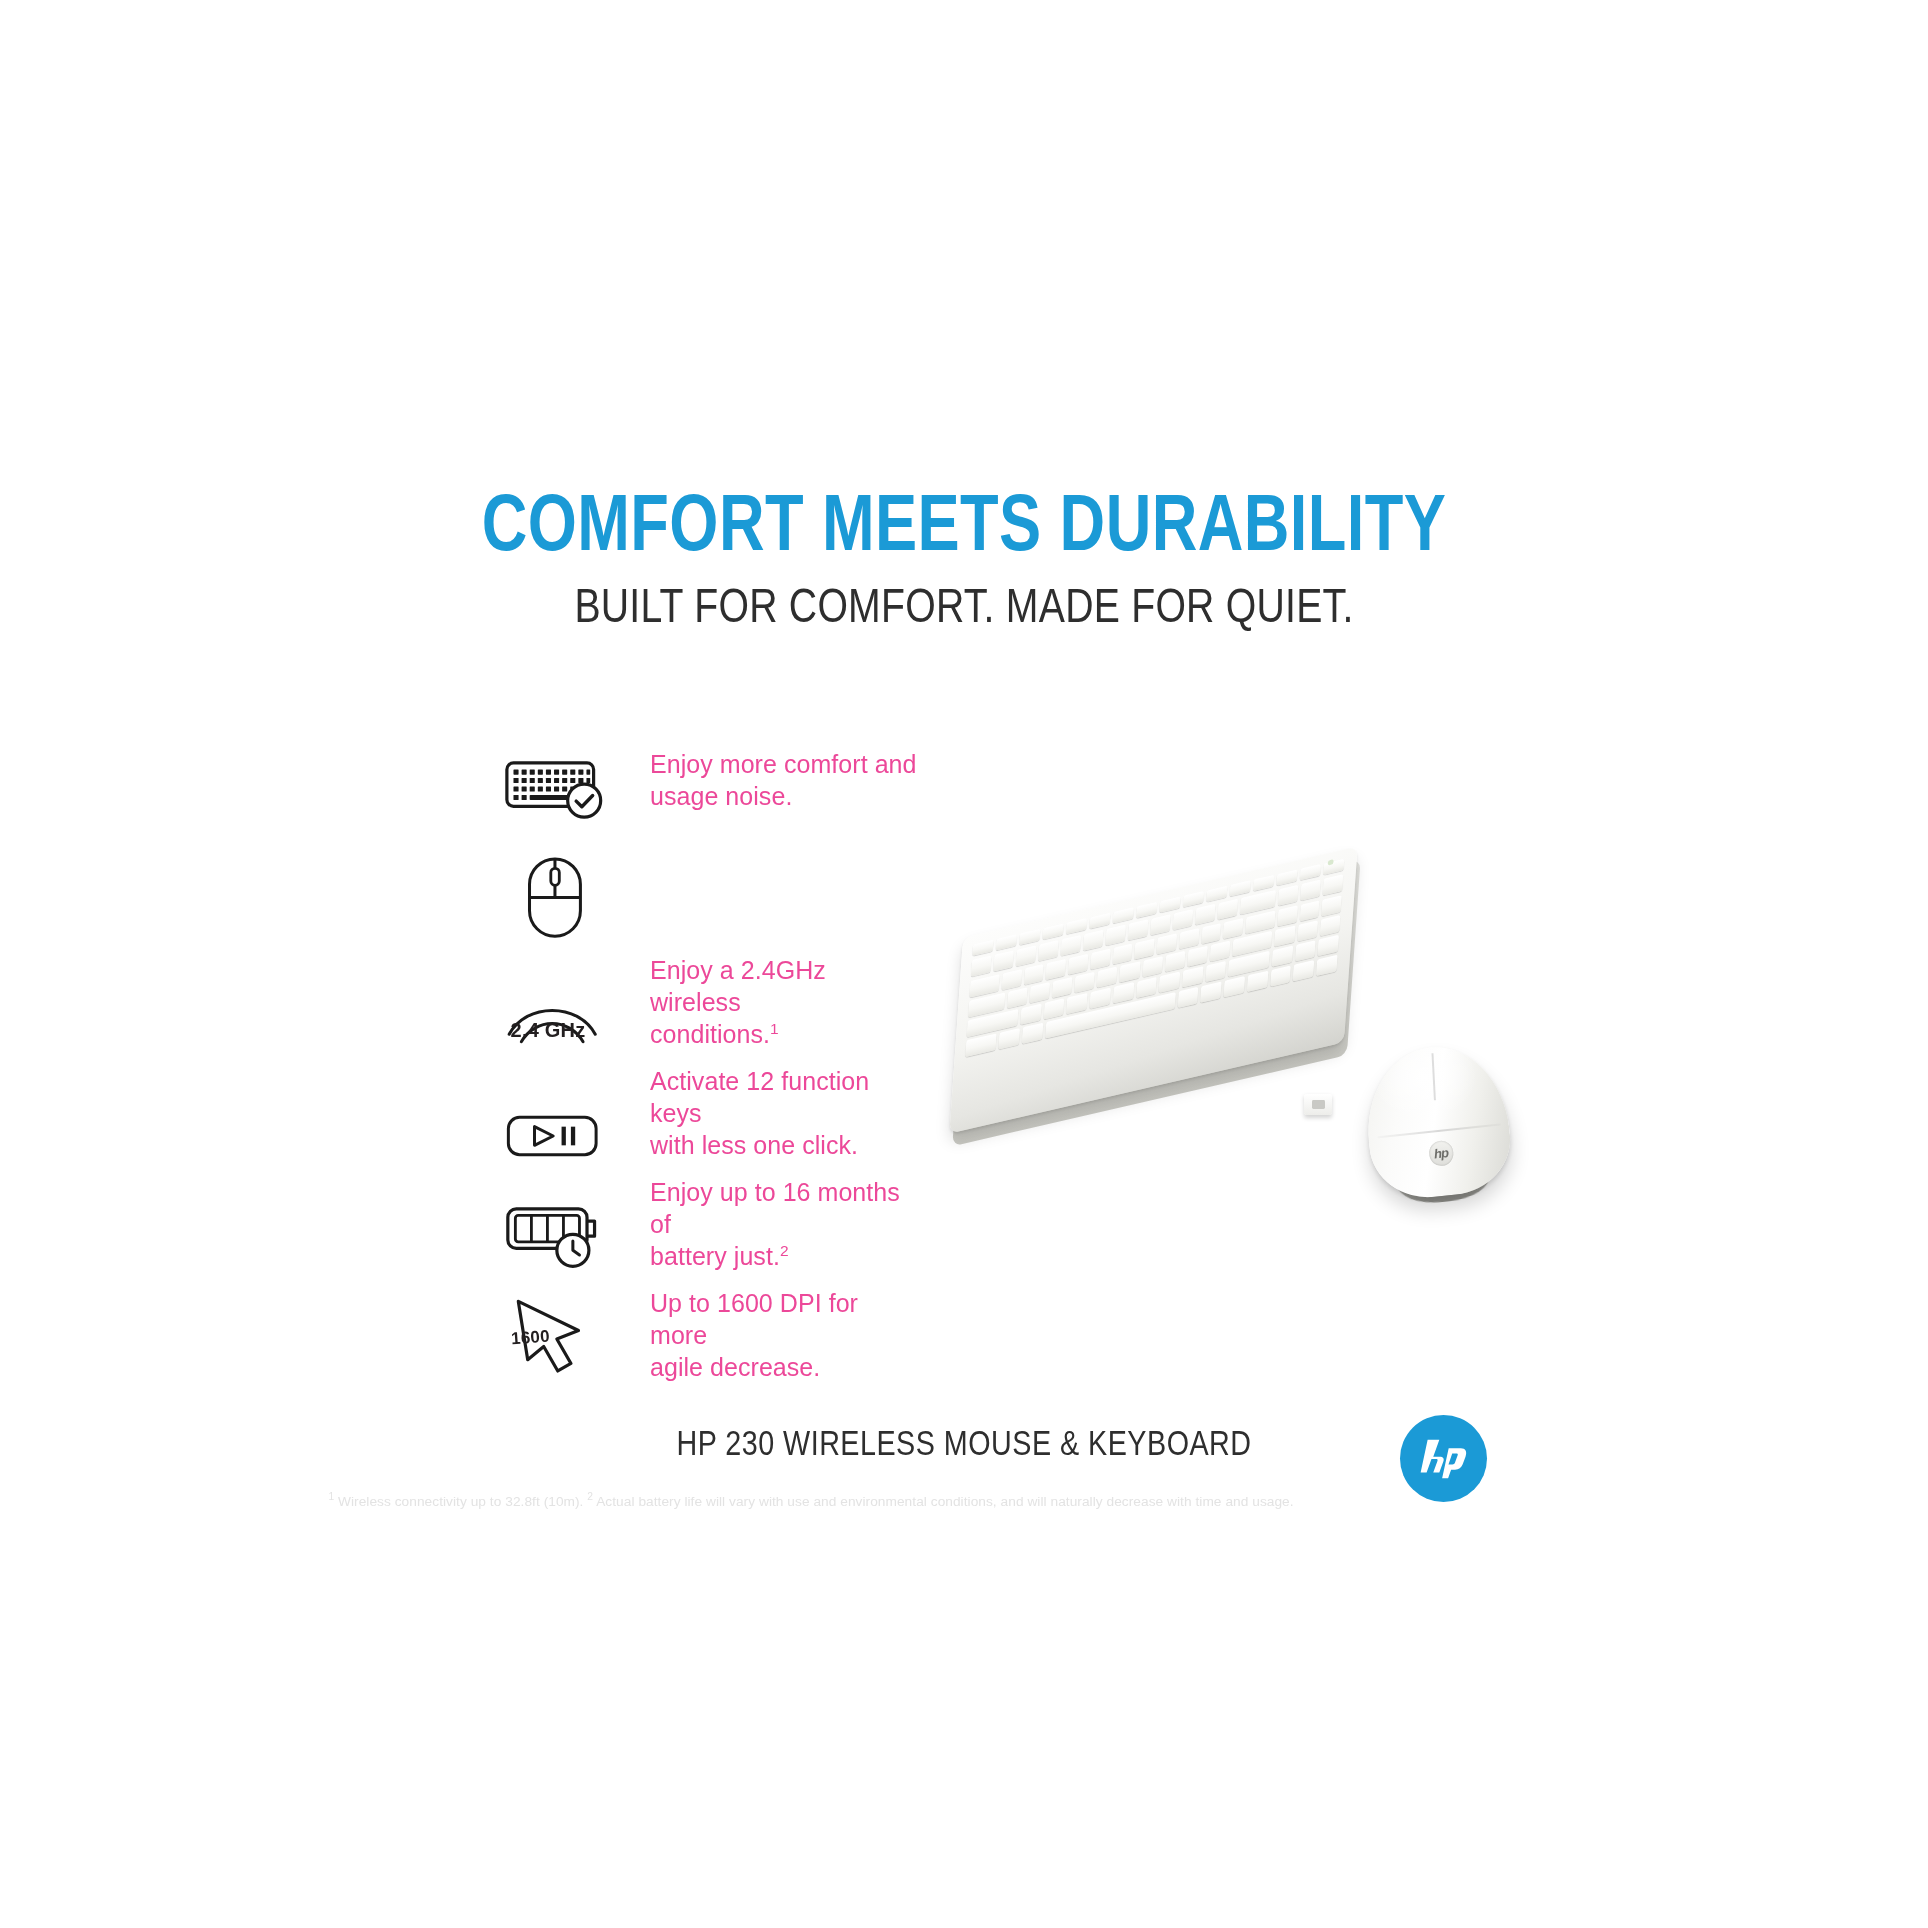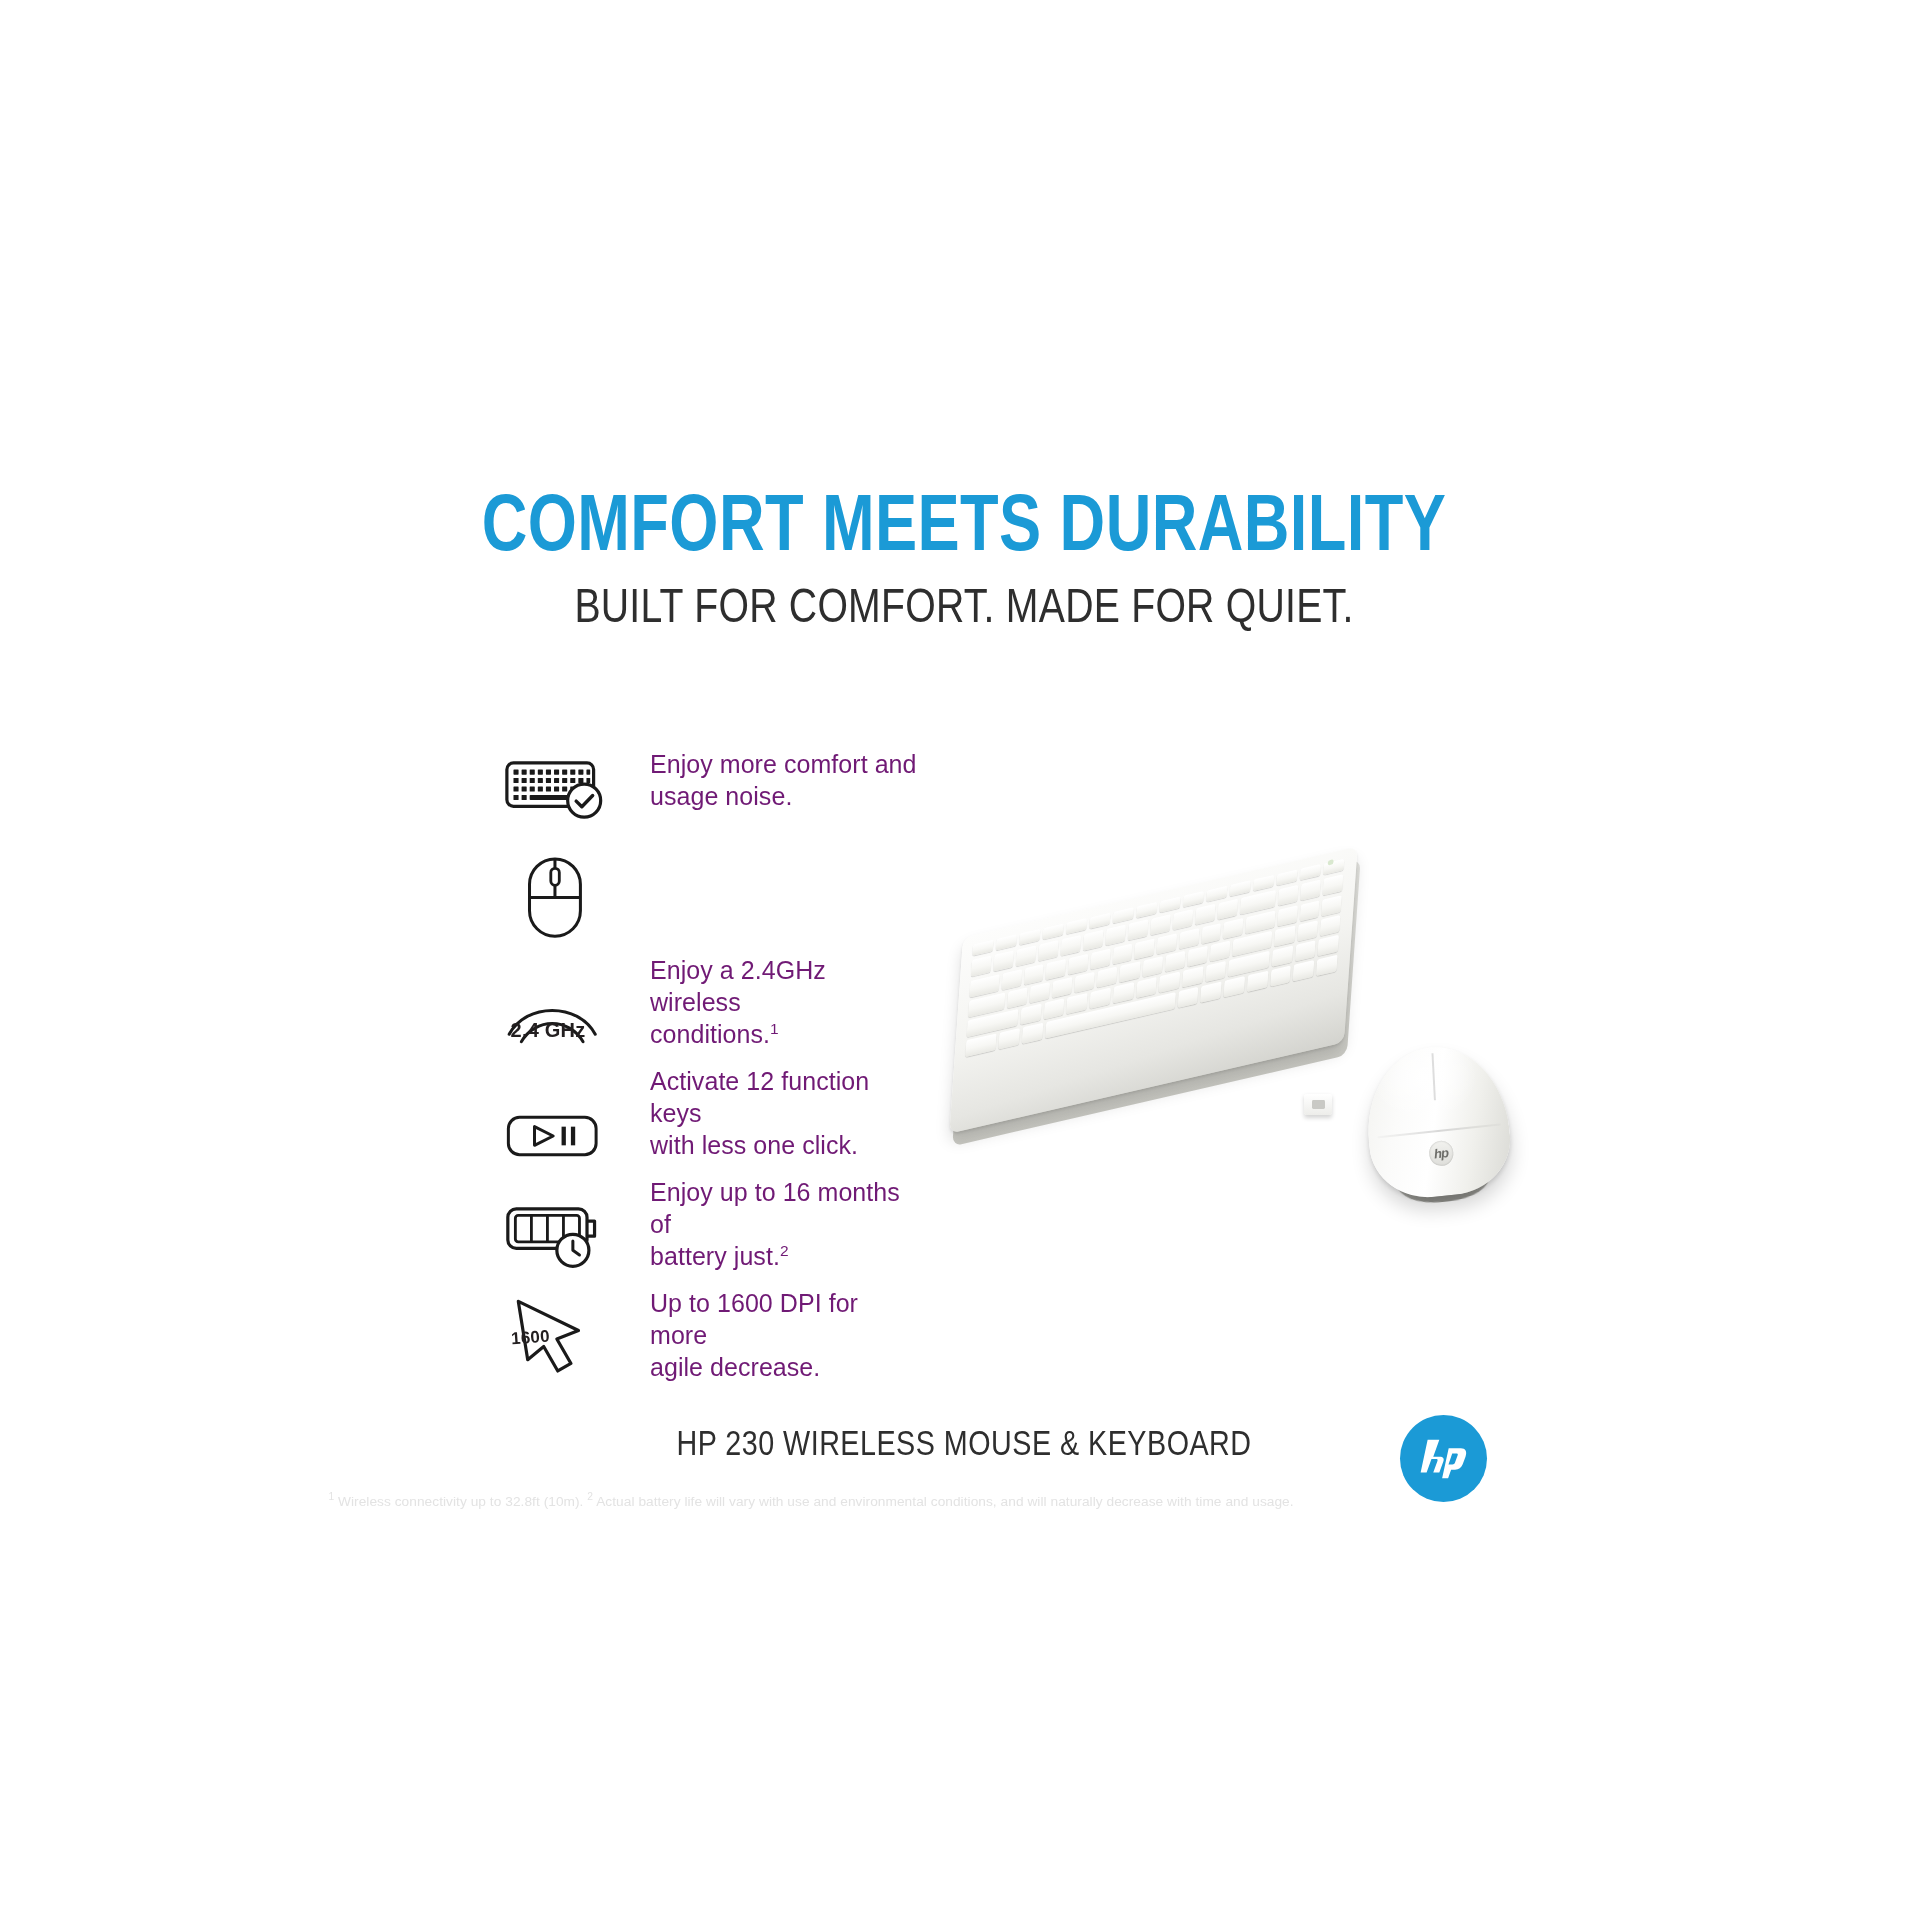--- a/index.html
+++ b/index.html
@@ -51,21 +51,21 @@
     align-items:center;
   }
   .feature .ficon {
     width:124px; min-width:124px; height:102px;
     position:relative;
     display:flex; align-items:flex-end; justify-content:flex-start;font-weight:bold;
   }
   .feature .ftext {
     font-size:25px;
     line-height:1.28;
-    color:#701a75;
+    color:#ec4899;
     font-weight:400;
     letter-spacing:0.05px;
     padding-left:21px;
   }
   .feature .ftext sup { font-size:0.62em; vertical-align:super; }
 
   .ghz-label {
     position:absolute;
     left:5.6px; top:68px;
     font-size:20px;

